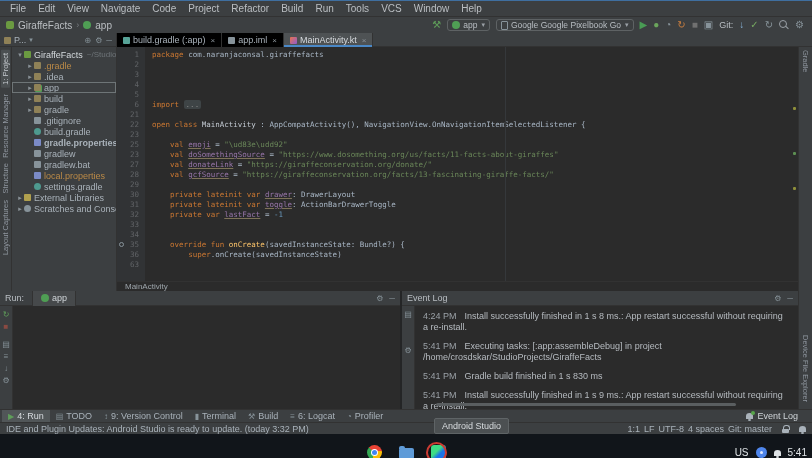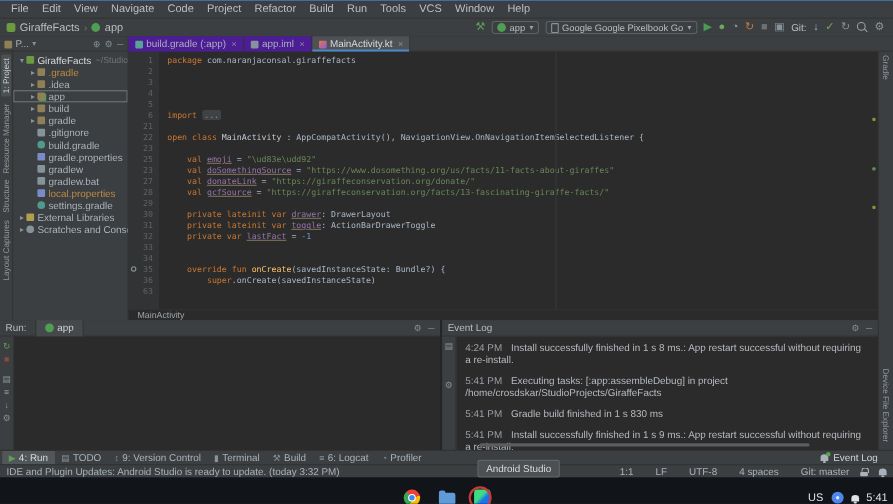--- a/index.html
+++ b/index.html
@@ -27,21 +27,21 @@
   .git-label{color:#b9bec3;font-size:9px;}
   .search-ico{width:10px;height:10px;position:relative;display:inline-block;}
   .search-ico::before{content:"";position:absolute;left:0;top:0;width:6px;height:6px;border:1px solid #9aa0a6;border-radius:50%;}
   .search-ico::after{content:"";position:absolute;left:6px;top:7px;width:4px;height:1px;background:#9aa0a6;transform:rotate(45deg);}
 
   
   .tabrow{position:absolute;left:0;top:33px;width:812px;height:14px;background:#3c3f41;border-bottom:1px solid #323232;}
   .proj-header{position:absolute;left:0;top:0;width:117px;height:14px;display:flex;align-items:center;gap:3px;padding:0 4px;border-right:1px solid #323232;font-size:9px;color:#a9b2ba;}
   .ph-right{margin-left:auto;display:flex;gap:4px;font-size:8px;color:#87939a;}
   #tabs{position:absolute;left:117px;top:0;height:14px;display:flex;}
-  .etab{display:flex;align-items:center;gap:3px;padding:0 6px;height:14px;font-size:9px;color:#a9b2ba;background:#4c1d95;border-right:1px solid #323232;white-space:nowrap;cursor:default;}
+  .etab{display:flex;align-items:center;gap:3px;padding:0 6px;height:14px;font-size:9px;color:#a9b2ba;background:#000000;border-right:1px solid #323232;white-space:nowrap;cursor:default;}
   .etab.active{background:#4e5254;color:#d6dade;box-shadow:inset 0 -2px 0 #4a88c7;}
   .tab-ico{width:7px;height:7px;border-radius:1px;flex:none;}
   .tab-ico.gradle{background:#57a397;}
   .tab-ico.iml{background:#87939a;}
   .tab-ico.kotlin{background:linear-gradient(135deg,#e9734e,#8e5bd0);}
   .tab-close{color:#8a9298;font-size:8px;margin-left:2px;}
 
   
   .lstripe{position:absolute;left:0;top:47px;width:12px;height:362px;background:#3c3f41;border-right:1px solid #323232;display:flex;flex-direction:column;align-items:center;}
   .rstripe{position:absolute;left:798px;top:47px;width:14px;height:362px;background:#3c3f41;border-left:1px solid #323232;display:flex;flex-direction:column;align-items:center;}
@@ -111,21 +111,21 @@
   .bb.active{background:#515658;color:#d6dade;}
   .bb .g{font-size:8px;}
   .bb-right{margin-left:auto;display:flex;align-items:center;gap:4px;margin-right:14px;color:#cfd4d8;}
   .ico-bell{position:relative;width:7px;height:6px;background:#a9b2ba;border-radius:50% 50% 0 0;display:inline-block;}
   .ico-bell::after{content:"";position:absolute;left:2px;bottom:-2px;width:3px;height:2px;background:#a9b2ba;border-radius:50%;}
   .ico-bell.green-dot::before{content:"";position:absolute;right:-2px;top:-2px;width:4px;height:4px;border-radius:50%;background:#57a64a;}
 
   
   .statusbar{position:absolute;left:0;top:422px;width:812px;height:12px;background:#3c3f41;border-top:1px solid #323232;display:flex;align-items:center;font-size:9px;color:#a9b2ba;padding:0 6px;}
   .status-right{margin-left:auto;display:flex;align-items:center;}
-  .seg{margin-left:20px;white-space:nowrap;cursor:default;}
+  .seg{margin-left:4px;white-space:nowrap;cursor:default;}
   .ico-lock{position:relative;width:7px;height:8px;margin-left:10px;display:inline-block;}
   .ico-lock::before{content:"";position:absolute;left:1px;top:0;width:5px;height:4px;border:1px solid #a9b2ba;border-bottom:none;border-radius:3px 3px 0 0;}
   .ico-lock::after{content:"";position:absolute;left:0;bottom:0;width:7px;height:4px;background:#a9b2ba;border-radius:1px;}
   .statusbar .ico-bell{margin-left:10px;}
 
   
   .taskbar{position:absolute;left:0;top:434px;width:812px;height:37px;background:#11151a;display:flex;align-items:center;justify-content:center;gap:16px;}
   .tk{position:relative;width:16px;height:16px;display:flex;align-items:center;justify-content:center;cursor:default;}
   .chrome-ico{width:15px;height:15px;border-radius:50%;background:conic-gradient(from -45deg,#ea4335 0 120deg,#fbbc05 120deg 240deg,#34a853 240deg 360deg);position:relative;}
   .chrome-ico::before{content:"";position:absolute;inset:4px;background:#fff;border-radius:50%;}
@@ -285,21 +285,21 @@
         <div class="trow" style="padding-left: 14px;">
           <span class="tchev"></span>
           <span class="tico t-file"></span>
           <span class="tlabel">.gitignore</span>
         </div>
         <div class="trow" style="padding-left: 14px;">
           <span class="tchev"></span>
           <span class="tico t-gradle"></span>
           <span class="tlabel">build.gradle</span>
         </div>
-        <div class="trow" style="padding-left: 14px;">
+        <div class="trow" style="padding-left: 14px; font-weight: bold;">
           <span class="tchev"></span>
           <span class="tico t-props"></span>
           <span class="tlabel">gradle.properties</span>
         </div>
         <div class="trow" style="padding-left: 14px;">
           <span class="tchev"></span>
           <span class="tico t-file"></span>
           <span class="tlabel">gradlew</span>
         </div>
         <div class="trow" style="padding-left: 14px;">

